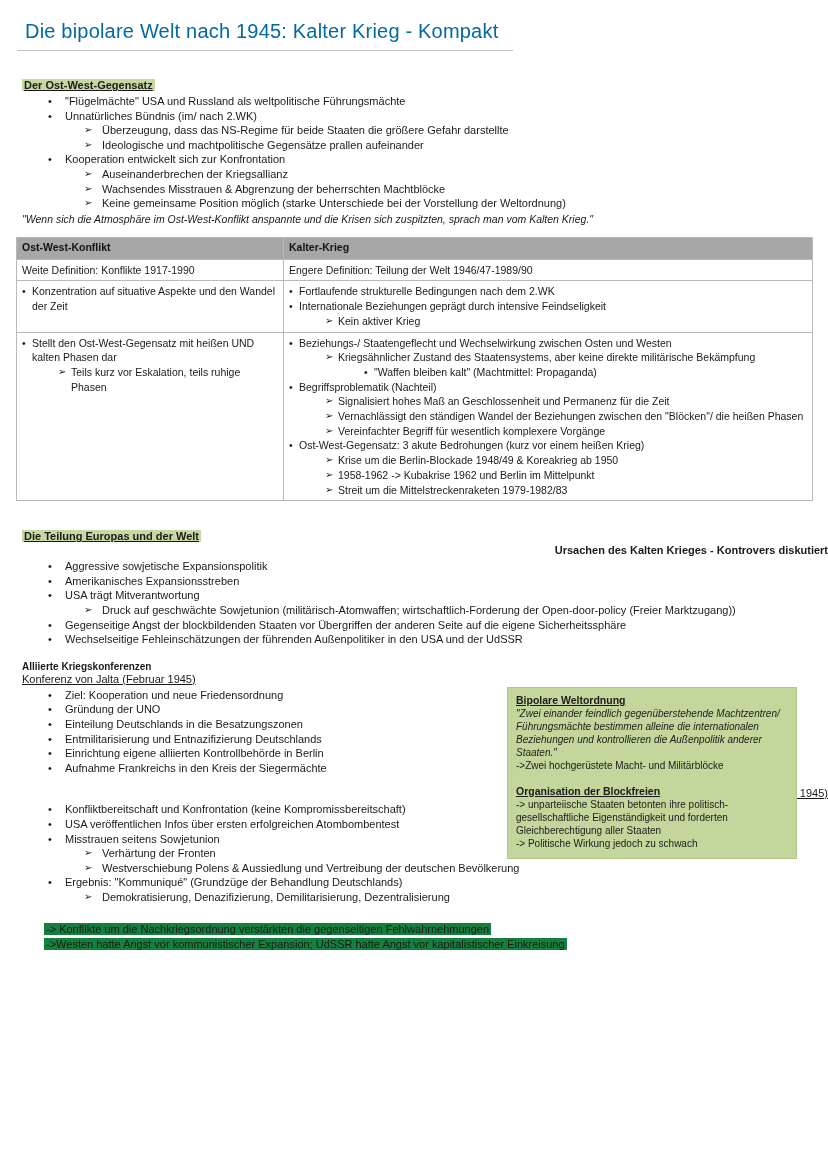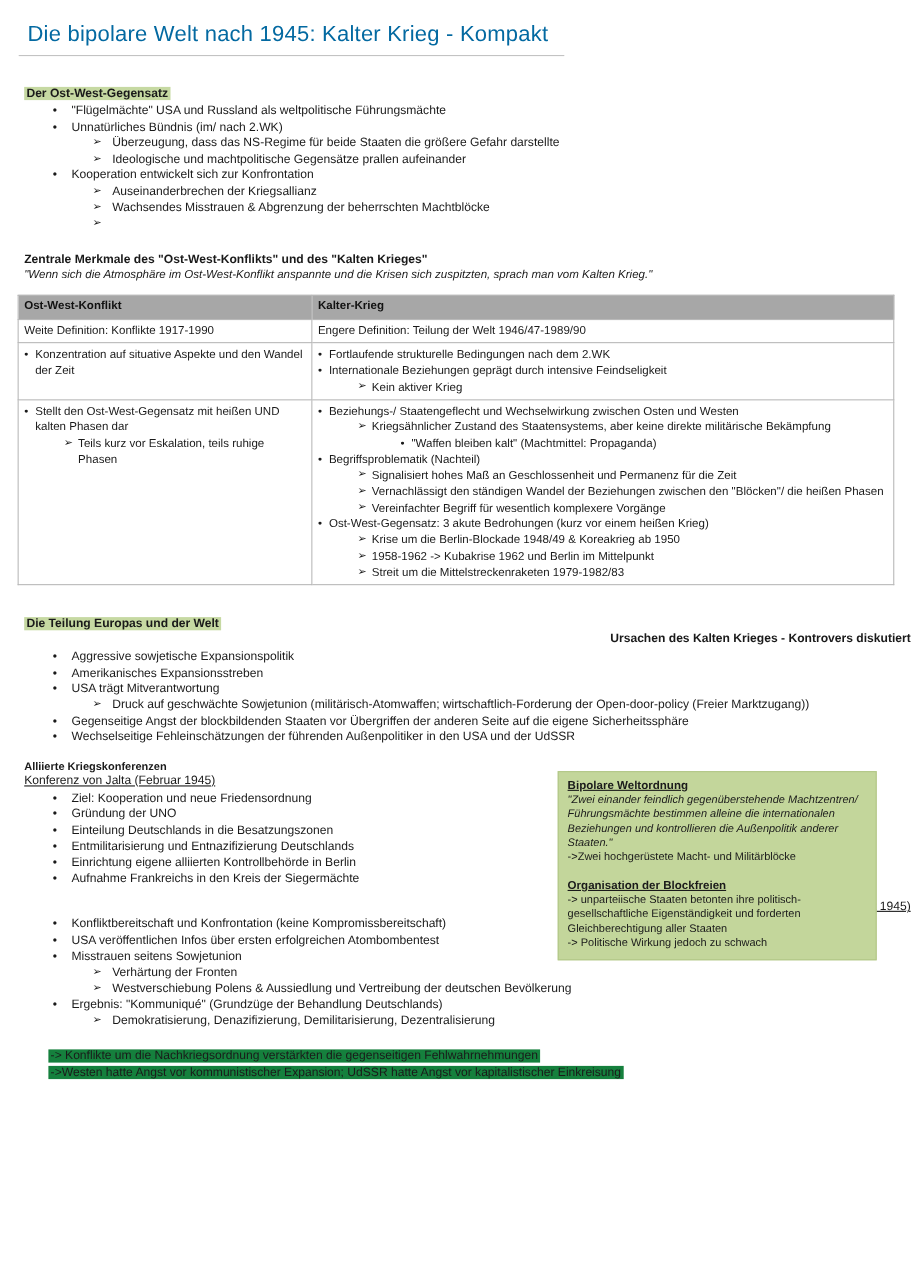--- a/index.html
+++ b/index.html
@@ -9,21 +9,21 @@
     color:#1a1a1a;font-size:11px;-webkit-font-smoothing:antialiased;
   }
   .page{position:relative;width:828px;height:1171px;overflow:hidden;}
 
   
   .doc-title{margin:20px 0 0 25px;font-size:20px;font-weight:400;color:#0369a1;letter-spacing:.2px;}
   .title-rule{margin:7px 0 0 17px;width:496px;border-top:1px solid #c3c3c3;height:1px;}
 
   
   .hl-heading{display:inline-block;margin:0;font-size:11px;font-weight:700;
-    background:#c6d9a2;padding:0 2px;}
+    text-decoration:underline;background:#c6d9a2;padding:0 2px;}
   .sec-block{margin-left:22px;}
   .sec1{margin-top:27px;}
 
   
   .doc-list{margin-top:3px;}
   .doc-li{display:flex;line-height:14.6px;}
   .doc-li .mk{flex:0 0 17px;}
   .doc-li.l1{margin-left:26px;}
   .doc-li.l2{margin-left:62px;}
   .doc-li.l2 .mk{flex:0 0 18px;font-size:10px;}
@@ -49,21 +49,21 @@
   
   .teilung{margin-top:29px;}
   .sub-h{margin:2px 0 0 0;font-size:11px;font-weight:700;text-align:right;}
 
   
   .conf-wrap{position:relative;margin-top:14px;}
   .conf-h{font-size:10px;font-weight:700;}
   .conf-sub{font-size:11px;text-decoration:underline;margin-top:1px;}
   .potsdam{margin-top:12px;text-align:right;}
 
-  .green-box{position:absolute;left:485px;top:9px;width:272px;background:#c3d69b;
+  .green-box{position:absolute;left:485px;top:26px;width:272px;background:#c3d69b;
     border:1px solid #b2c787;padding:6px 8px 8px 8px;font-size:10px;line-height:13px;}
   .box-h{font-weight:700;text-decoration:underline;font-size:10.5px;}
   .box-quote{font-style:italic;}
   .box-gap{height:13px;}
 
   
   .conclusions{margin:17px 0 0 22px;}
   .concl-line{line-height:15.5px;}
   .concl-line span{background:#15803d;padding:0 2px;}
 </style>
@@ -101,26 +101,26 @@
         <div class="doc-li l2">
           <span class="mk">➢</span>
           <span>Auseinanderbrechen der Kriegsallianz</span>
         </div>
         <div class="doc-li l2">
           <span class="mk">➢</span>
           <span>Wachsendes Misstrauen &amp; Abgrenzung der beherrschten Machtblöcke</span>
         </div>
         <div class="doc-li l2">
           <span class="mk">➢</span>
+          <span>Keine gemeinsame Position möglich (starke Unterschiede bei der Vorstellung der Weltordnung)</span>
         </div>
       </div>
   </div>
 
   <div>
-    <div class="merk-h">Zentrale Merkmale des "Ost-West-Konflikts" und des "Kalten Krieges"</div>
     <div class="merk-quote">"Wenn sich die Atmosphäre im Ost-West-Konflikt anspannte und die Krisen sich zuspitzten, sprach man vom Kalten Krieg."</div>
 
     <table class="merk">
       <colgroup>
           <col class="c1">
           <col class="c2">
         </colgroup>
       <thead>
         <tr>
           <th>Ost-West-Konflikt</th>

